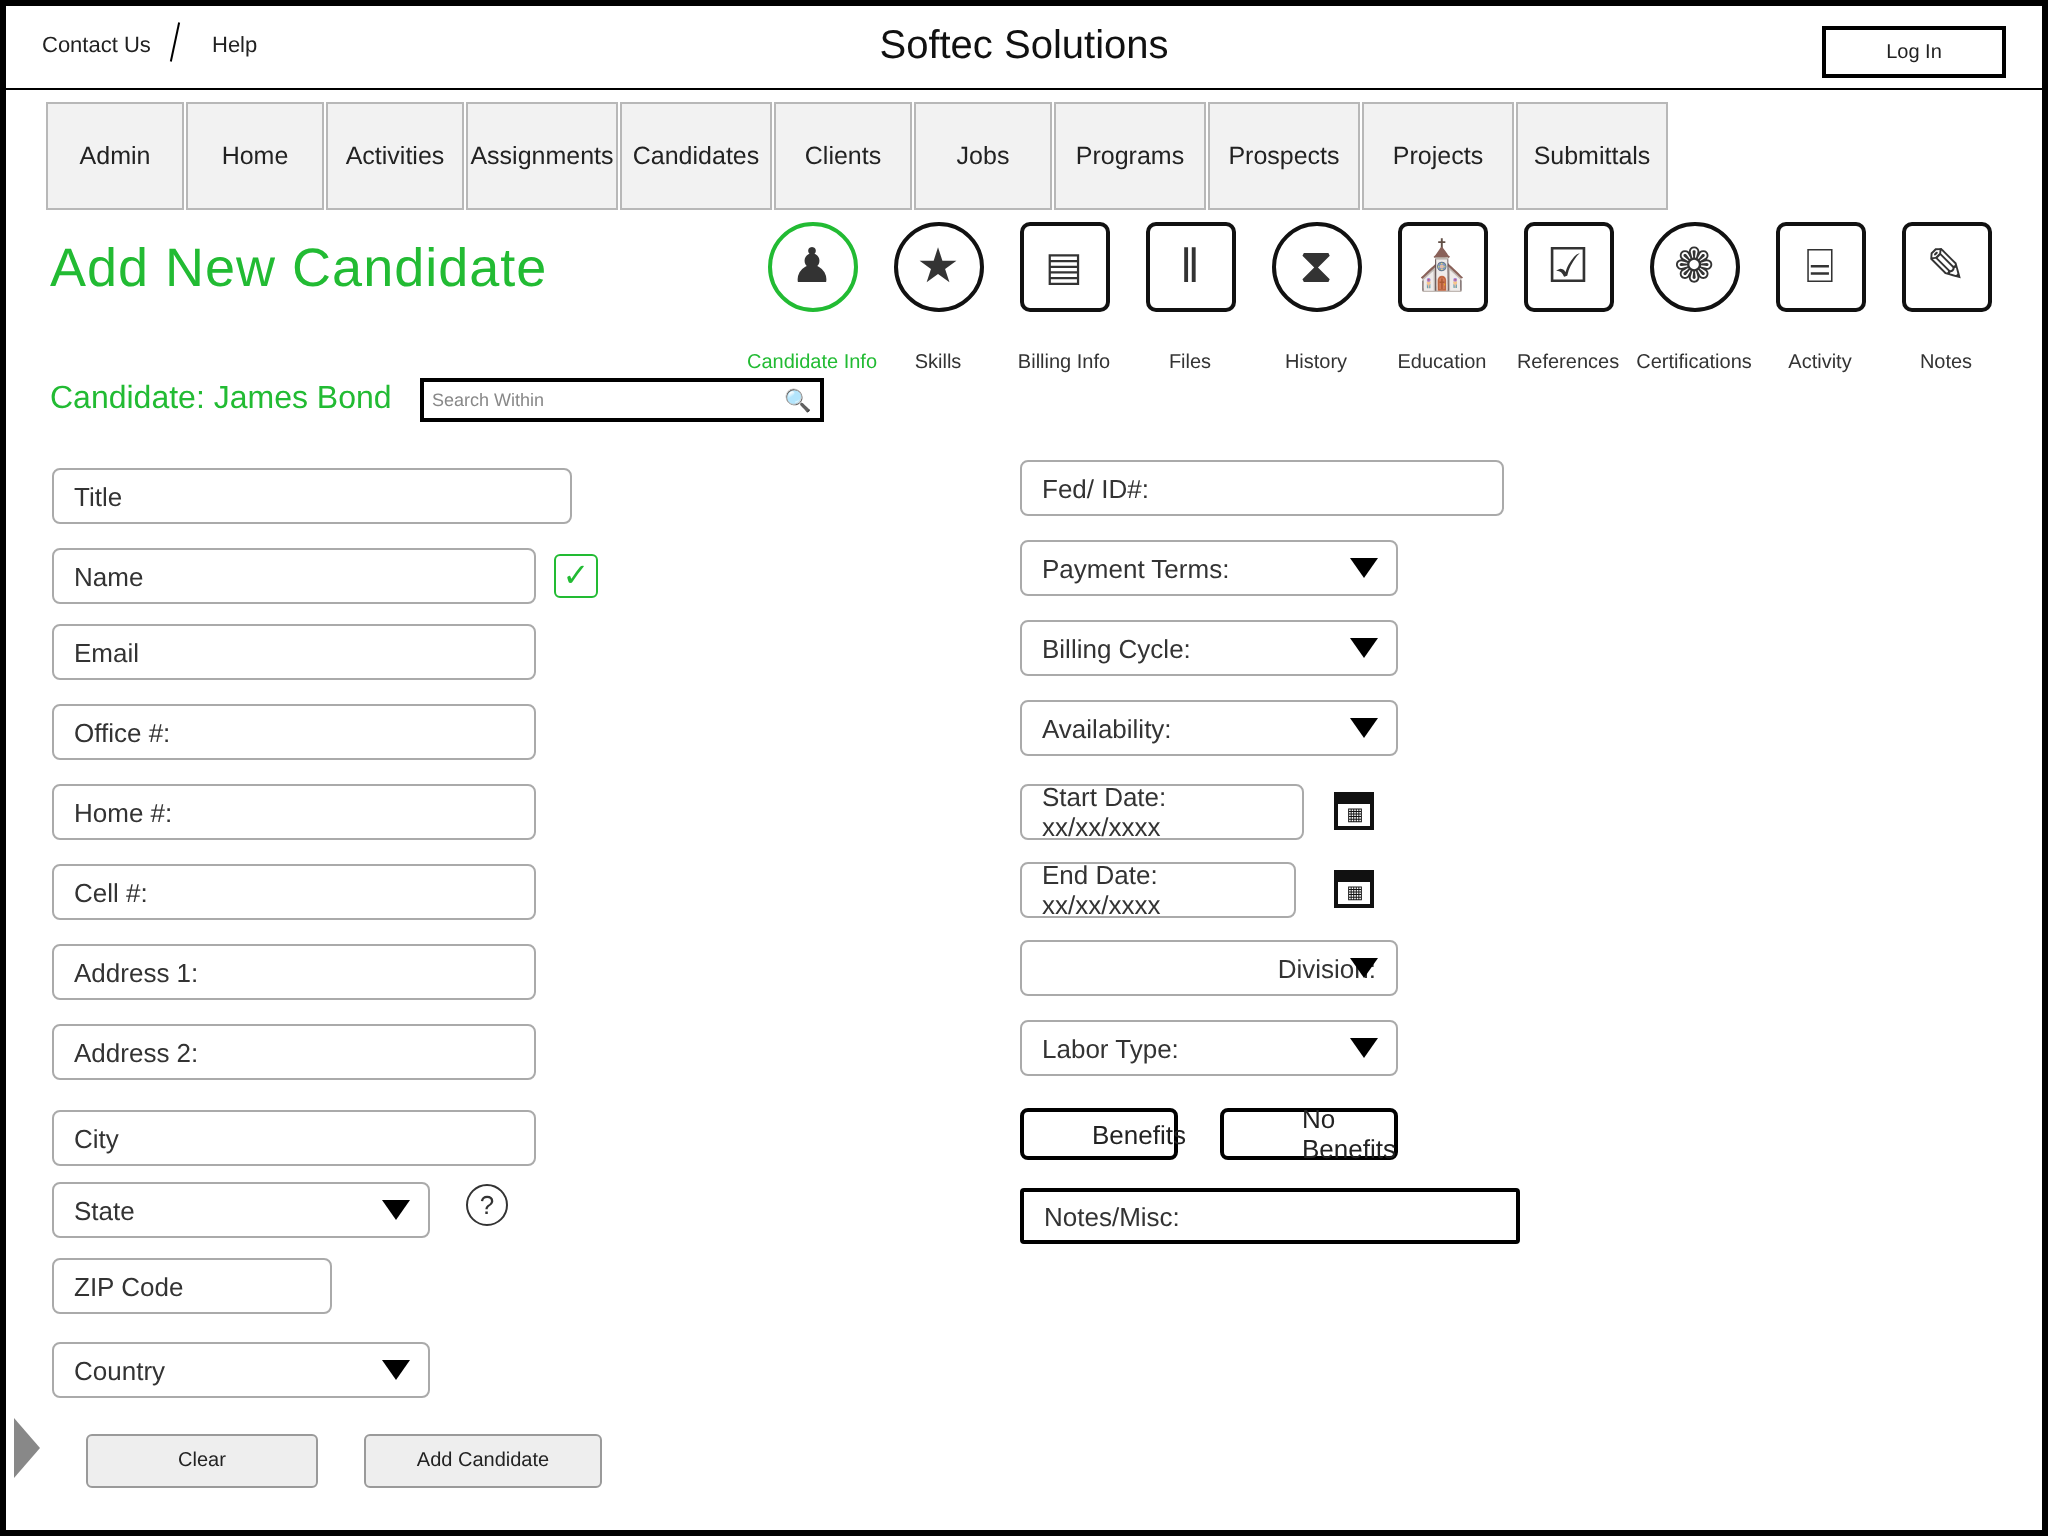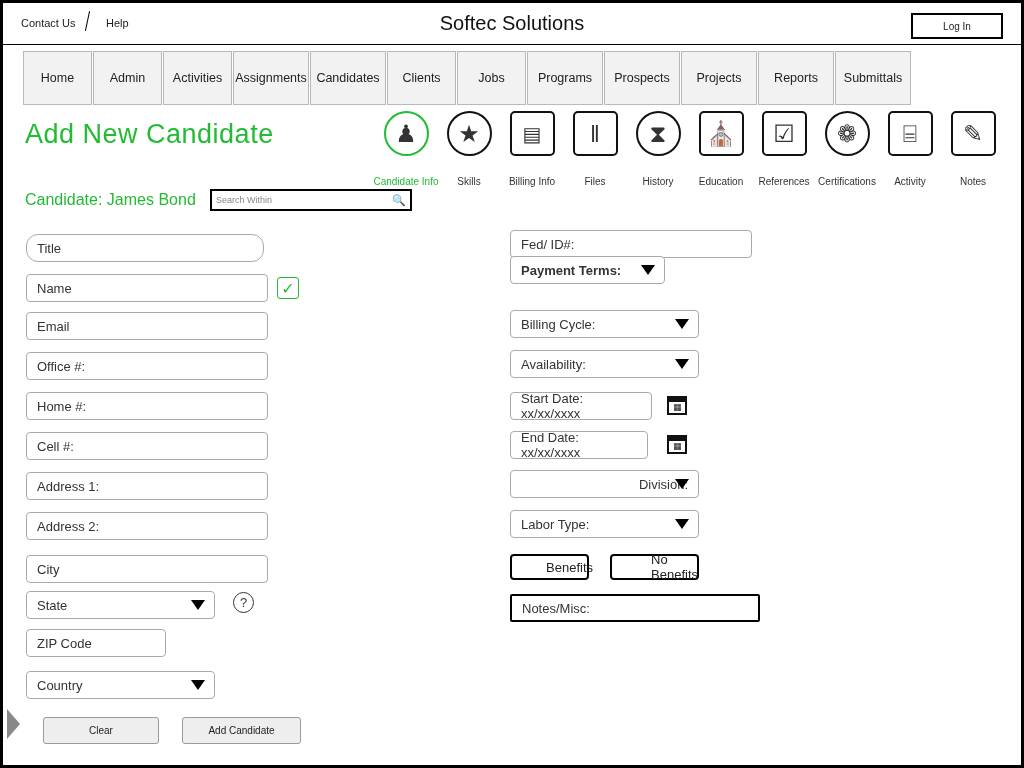--- a/index.html
+++ b/index.html
@@ -220,31 +220,30 @@
 
   <div class="topbar">
     <div class="contact-us">Contact Us</div>
     <div class="top-sep"></div>
     <div class="help-link">Help</div>
     <div class="brand">Softec Solutions</div>
     <div class="login-btn">Log In</div>
   </div>
 
   <div class="nav">
+    <div class="nav-tab">Admin</div>
     <div class="nav-tab">Home</div>
-    <div class="nav-tab">Admin</div>
     <div class="nav-tab">Activities</div>
     <div class="nav-tab wide">Assignments</div>
     <div class="nav-tab wide">Candidates</div>
     <div class="nav-tab">Clients</div>
     <div class="nav-tab">Jobs</div>
     <div class="nav-tab wide">Programs</div>
     <div class="nav-tab wide">Prospects</div>
     <div class="nav-tab wide">Projects</div>
-    <div class="nav-tab wide">Reports</div>
     <div class="nav-tab wide">Submittals</div>
   </div>
 
   <div class="page-title">Add New Candidate</div>
 
   <div class="icon-strip">
     <div class="icon-item active">
       <div class="icon-box circle">
           <span class="glyph">♟</span>
         </div>
@@ -305,21 +304,21 @@
       <div class="icon-label">Notes</div>
     </div>
   </div>
 
   <div class="candidate-label">Candidate: James Bond</div>
   <div class="search-within">
     <span class="sw-text">Search Within</span>
     <span class="sw-icon">🔍</span>
   </div>
 
-  <div class="field" style="left:23px; top:231px; width:238px;border-radius:12px;">
+  <div class="field" style="left:23px; top:231px; width:260px;">
       <span>Title</span>
     </div>
   <div class="field" style="left:23px; top:271px; width:242px;">
       <span>Name</span>
     </div>
   <div class="check-mark" style="left:274px; top:274px;">✓</div>
   <div class="field" style="left:23px; top:309px; width:242px;">
       <span>Email</span>
     </div>
   <div class="field" style="left:23px; top:349px; width:242px;">
@@ -349,21 +348,21 @@
       <span>ZIP Code</span>
     </div>
   <div class="field" style="left:23px; top:668px; width:189px;">
     <span>Country</span>
     <span class="caret"></span>
   </div>
 
   <div class="field" style="left:507px; top:227px; width:242px;">
       <span>Fed/ ID#:</span>
     </div>
-  <div class="field" style="left:507px; top:253px; width:155px;font-weight:bold;">
+  <div class="field" style="left:507px; top:267px; width:189px;">
     <span>Payment Terms:</span>
     <span class="caret"></span>
   </div>
   <div class="field" style="left:507px; top:307px; width:189px;">
     <span>Billing Cycle:</span>
     <span class="caret"></span>
   </div>
   <div class="field" style="left:507px; top:347px; width:189px;text-align:right;">
     <span>Availability:</span>
     <span class="caret"></span>

